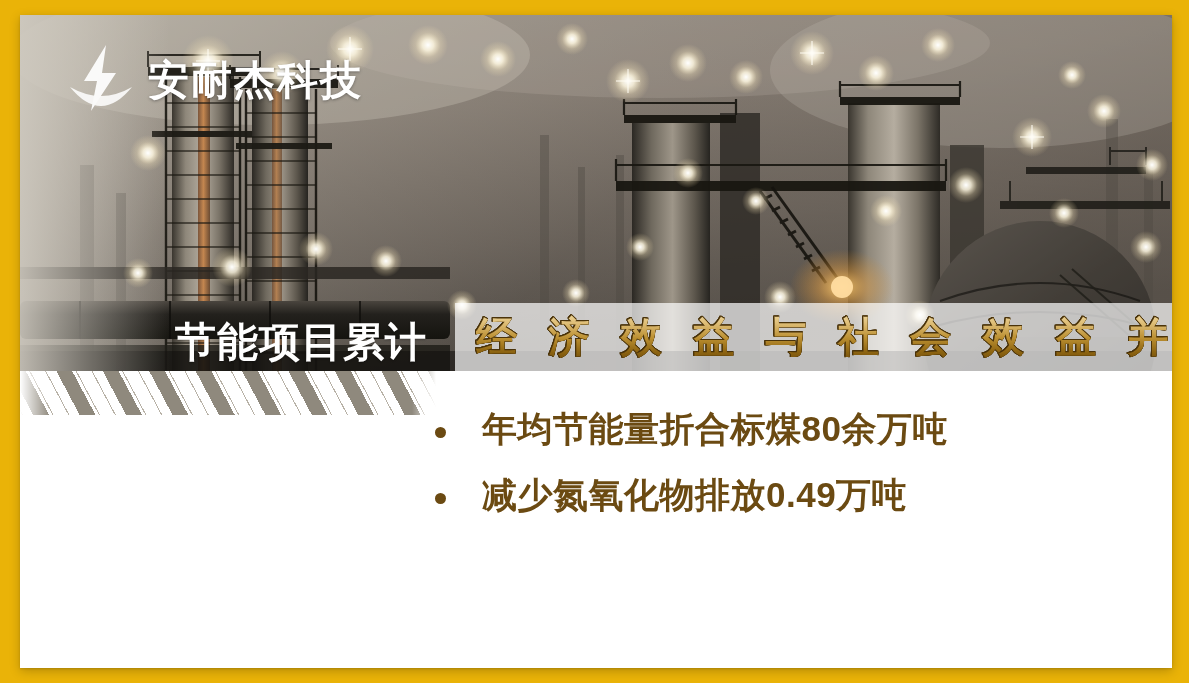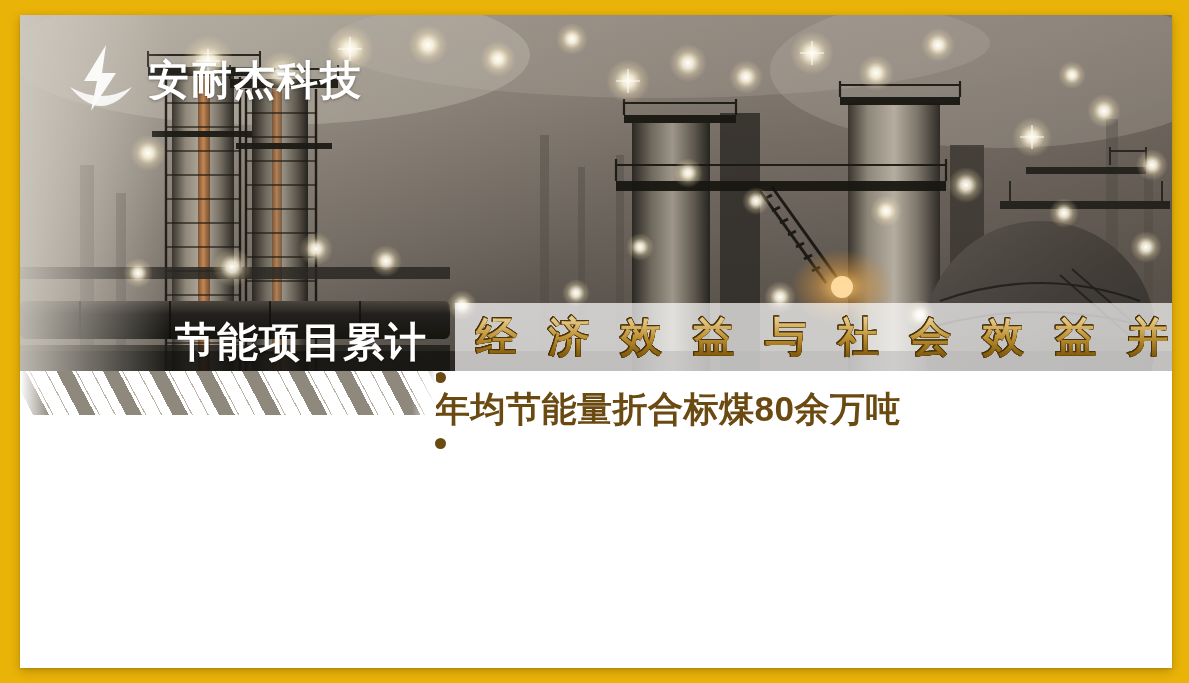--- a/index.html
+++ b/index.html
@@ -174,23 +174,22 @@
   
   .bullets {
     position: absolute;
     left: 415px;
     top: 365px;
     width: 720px;
     z-index: 6;
   }
   .bullet-row {
     display: flex;
-    align-items: flex-start;
+    align-items: flex-end;
     height: 66px;
-    flex-direction: column;
   }
   .bullet-dot {
     flex: 0 0 auto;
     width: 11px;
     height: 11px;
     border-radius: 50%;
     background: #6b4a12;
     margin-right: 36px;
     position: relative;
     top: -8px;
@@ -434,17 +433,18 @@
 
     <div class="gold-title">经 济 效 益 与 社 会 效 益 并 举</div>
 
     <div class="bullets">
       <div class="bullet-row">
         <span class="bullet-dot"></span>
         <span class="bullet-text">年均节能量折合标煤80余万吨</span>
       </div>
       <div class="bullet-row">
         <span class="bullet-dot"></span>
+        <span class="bullet-text">减少氮氧化物排放0.49万吨</span>
       </div>
     </div>
 
   </div>
 </div>
 
 </body></html>

